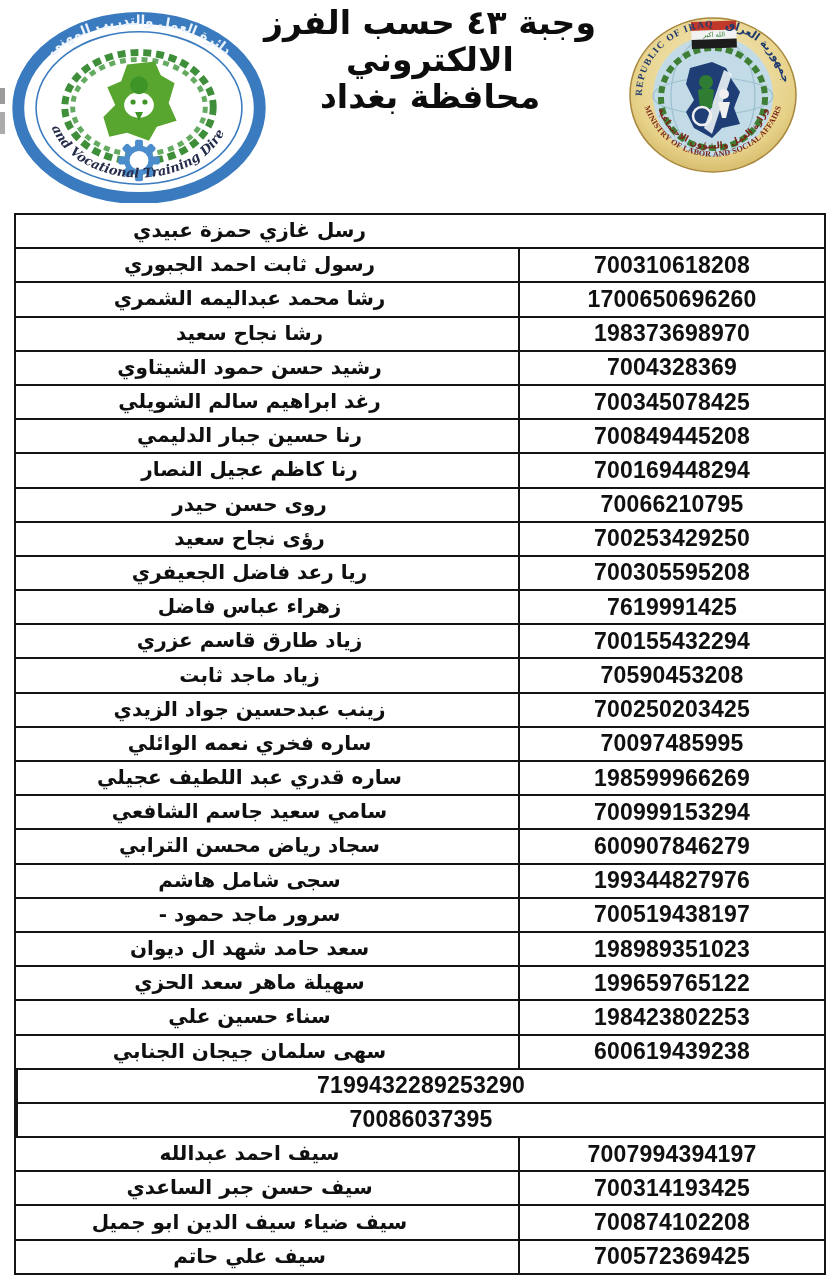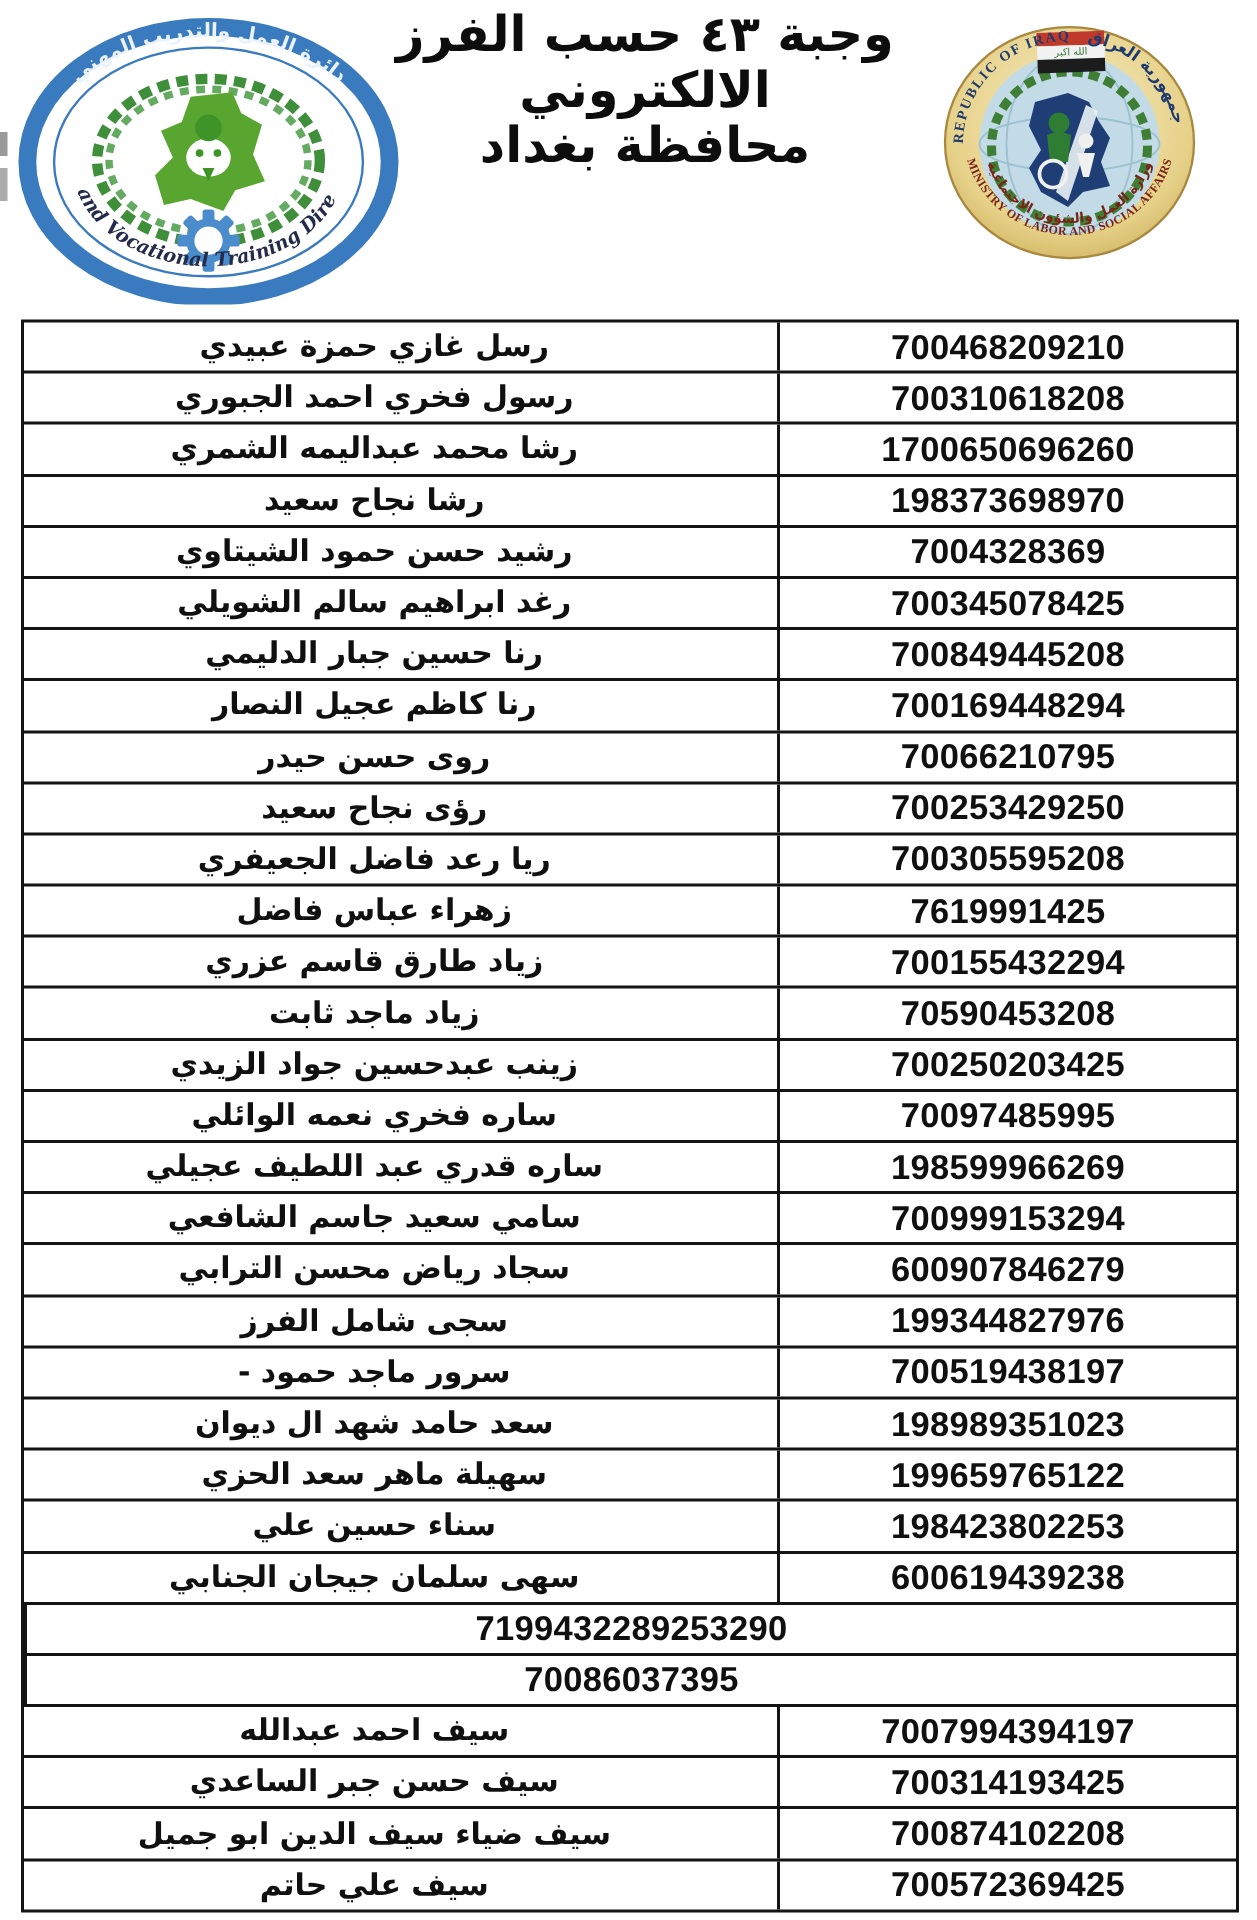--- a/index.html
+++ b/index.html
@@ -115,25 +115,24 @@
     </text>
     <path id="rl-eb" d="M 16,88 A 71,69 0 0 0 154,88" fill="none"></path>
     <text font-size="8" font-weight="bold" fill="#7a2418" letter-spacing="0.3" font-family="Liberation Serif, serif">
       <textPath href="#rl-eb" startOffset="50%" text-anchor="middle">MINISTRY OF LABOR AND SOCIAL AFFAIRS</textPath>
     </text>
   </svg>
 
   <div class="roster">
   <div class="row">
     <div class="cell name">رسل غازي حمزة عبيدي</div>
-    <div class="cell num">700468209210</div>
-  </div>
-
-  <div class="row">
-    <div class="cell name">رسول فخري احمد الجبوري</div>
+  </div>
+
+  <div class="row">
+    <div class="cell name">رسول ثابت احمد الجبوري</div>
     <div class="cell num">700310618208</div>
   </div>
 
   <div class="row">
     <div class="cell name">رشا محمد عبداليمه الشمري</div>
     <div class="cell num">1700650696260</div>
   </div>
 
   <div class="row">
     <div class="cell name">رشا نجاح سعيد</div>
@@ -209,21 +208,21 @@
     <div class="cell name">سامي سعيد جاسم الشافعي</div>
     <div class="cell num">700999153294</div>
   </div>
 
   <div class="row">
     <div class="cell name">سجاد رياض محسن الترابي</div>
     <div class="cell num">600907846279</div>
   </div>
 
   <div class="row">
-    <div class="cell name">سجى شامل الفرز</div>
+    <div class="cell name">سجى شامل هاشم</div>
     <div class="cell num">199344827976</div>
   </div>
 
   <div class="row">
     <div class="cell name">سرور ماجد حمود -</div>
     <div class="cell num">700519438197</div>
   </div>
 
   <div class="row">
     <div class="cell name">سعد حامد شهد ال ديوان</div>

